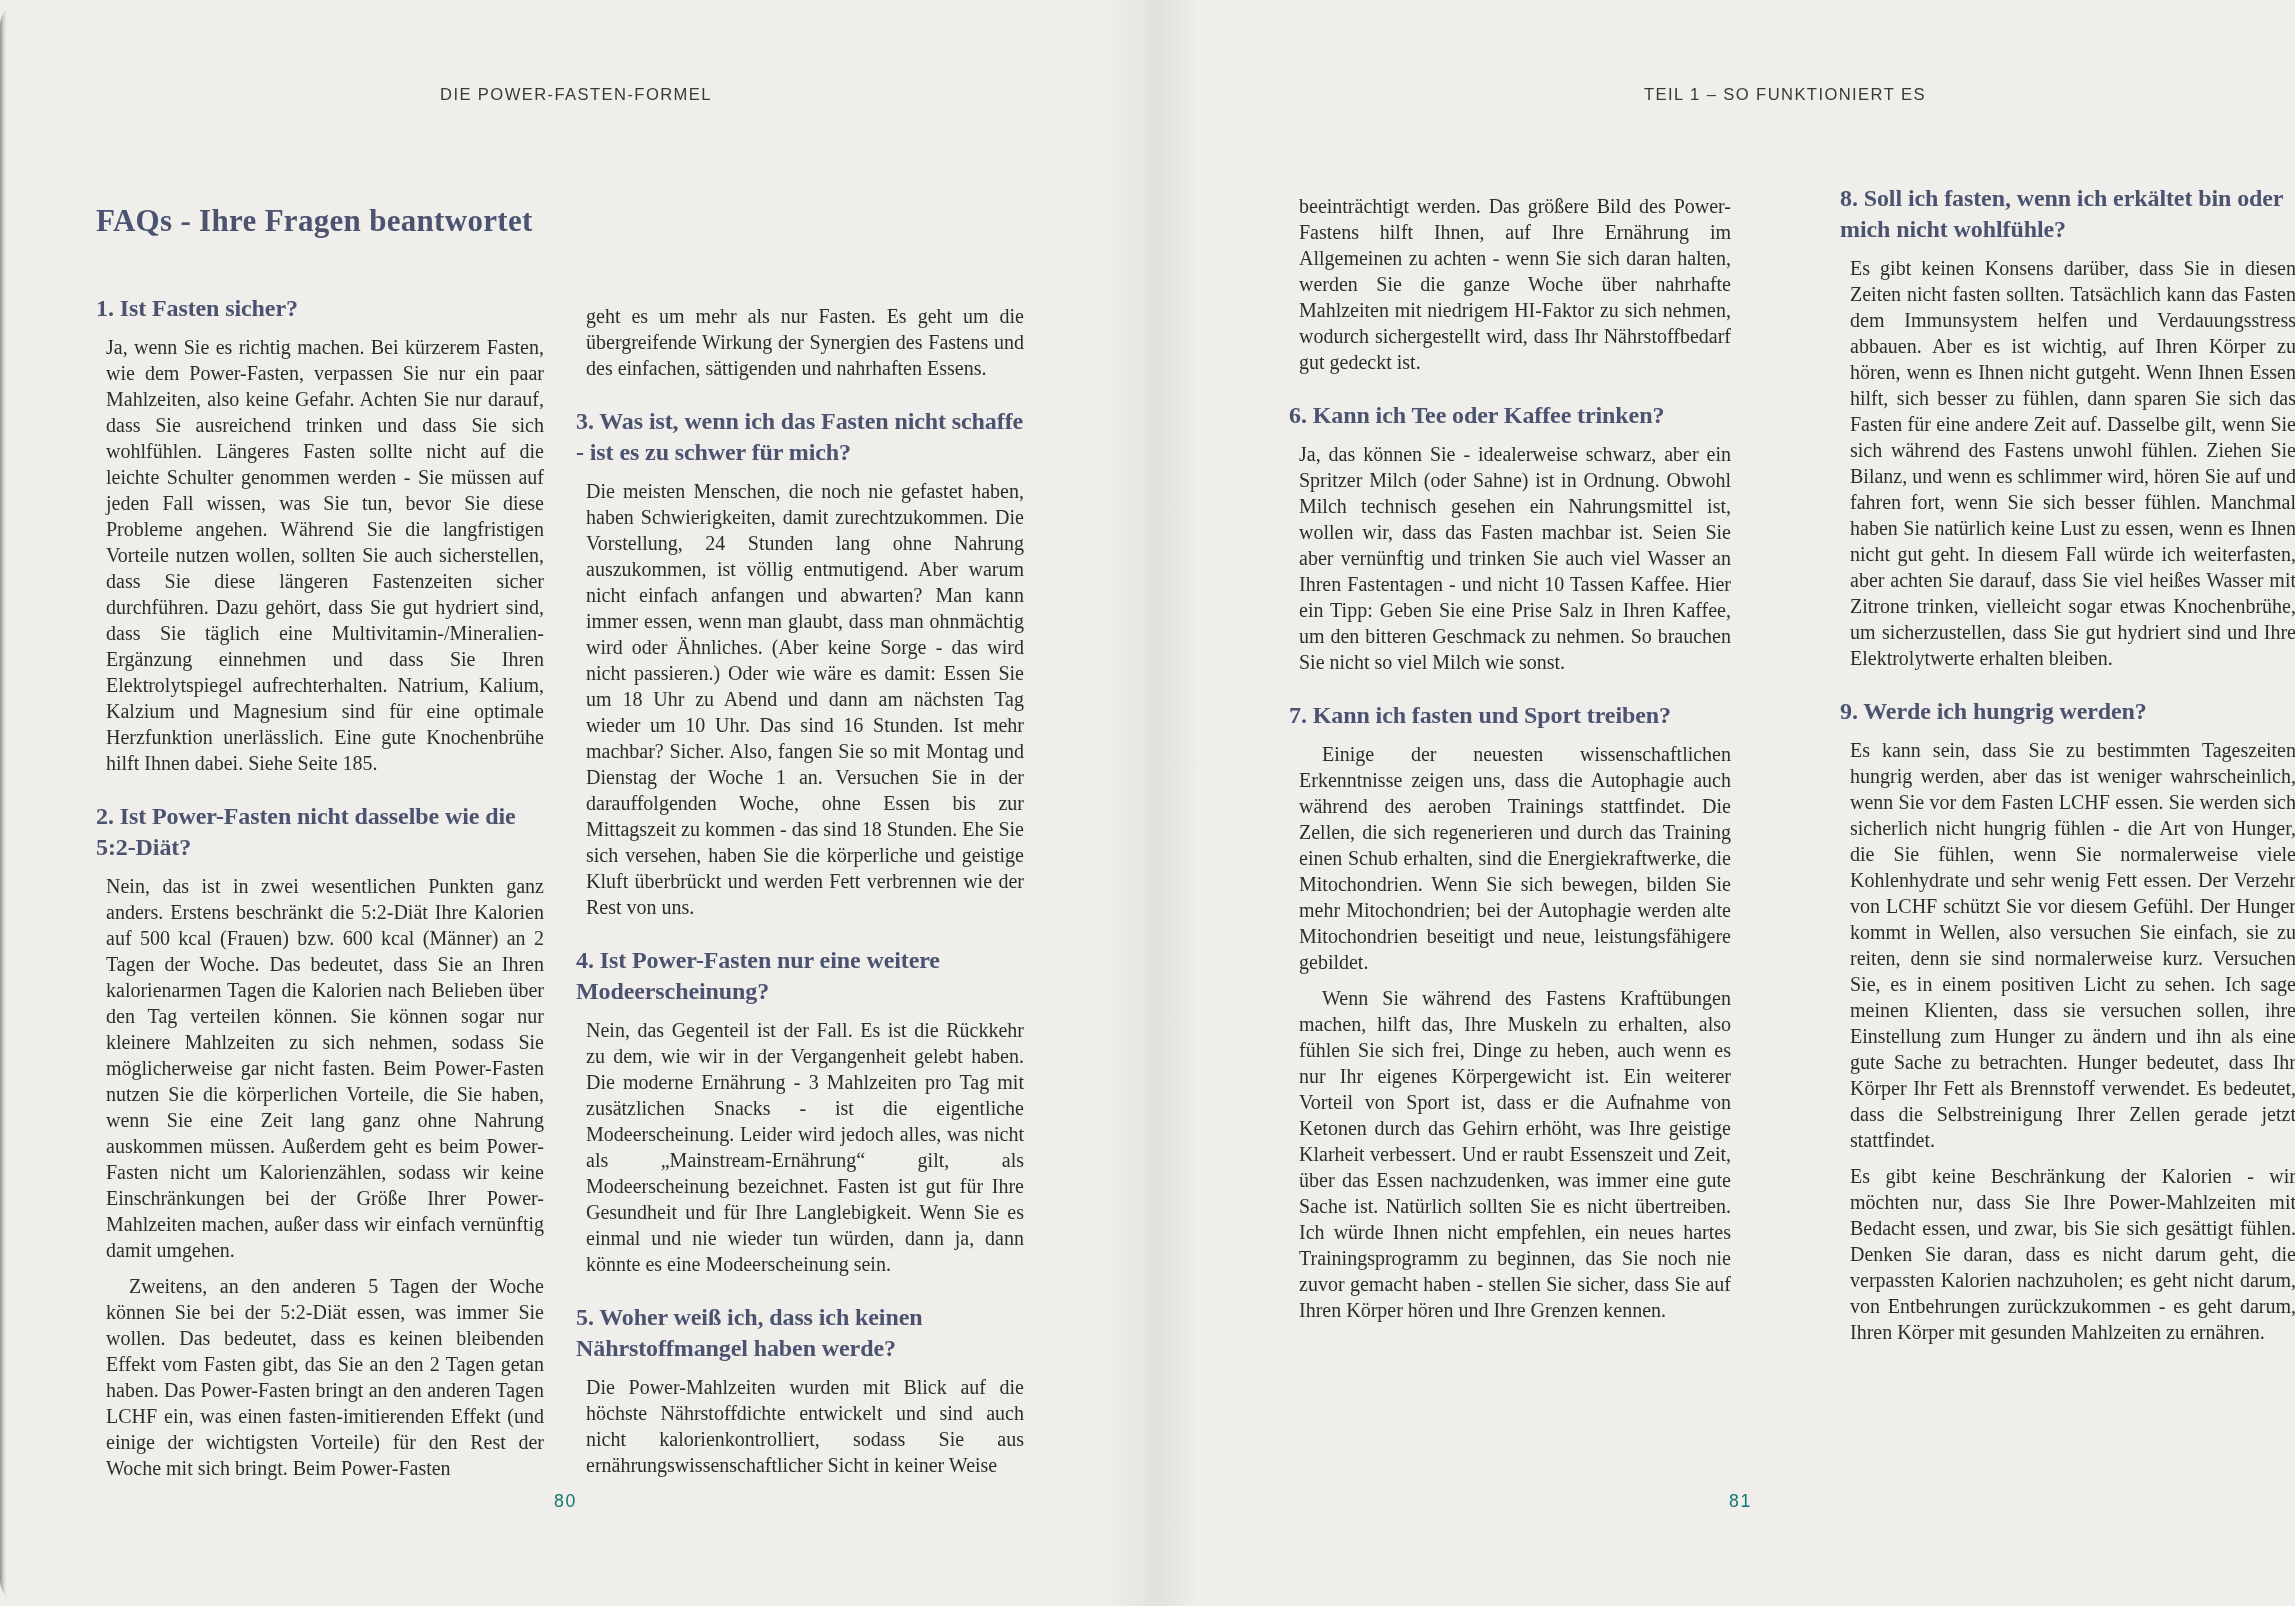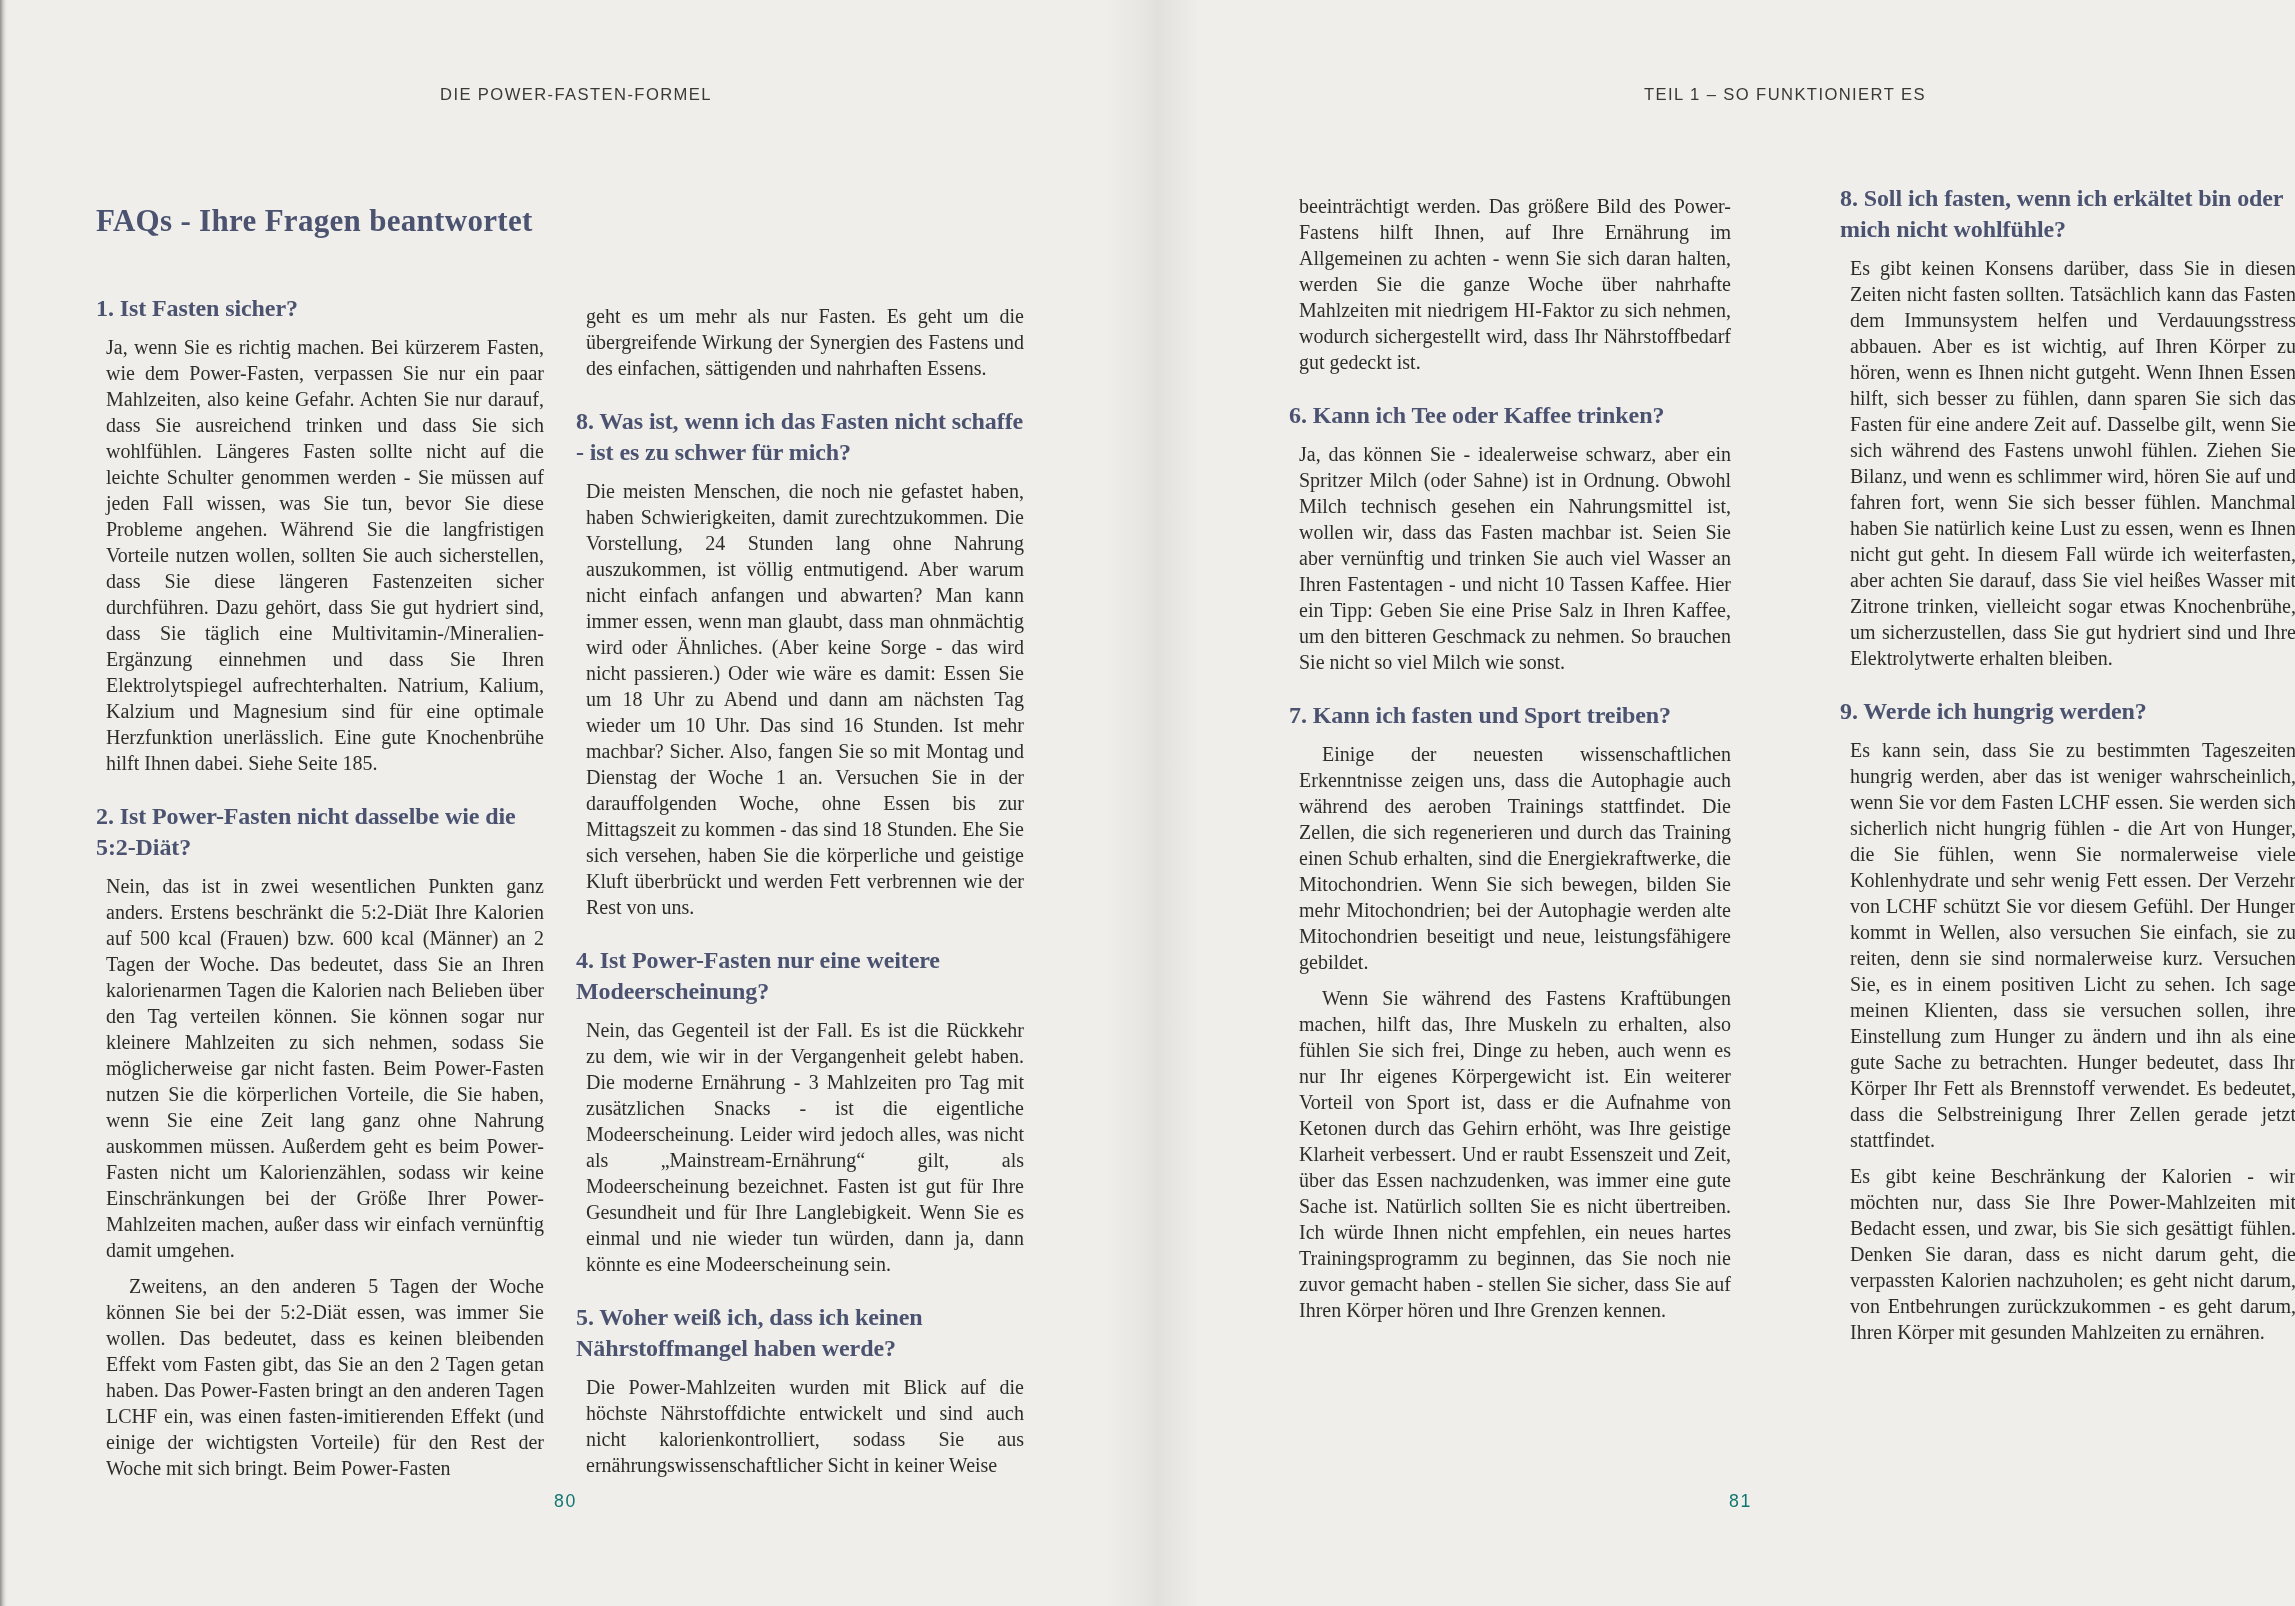--- a/index.html
+++ b/index.html
@@ -5,21 +5,21 @@
   html, body {
     margin: 0; padding: 0;
     width: 2295px; height: 1607px;
     overflow: hidden;
   }
   body {
     background: var(--bg, #efeeea);
     font-family: "Liberation Serif", serif;
     color: var(--body-color, #2f2d2a);
   }
-  .spread { position: absolute; inset: 0; overflow: hidden; }
+  .spread { position: absolute; inset: 0; overflow: hidden; border-radius: 26px; }
 
   .edge-shadow {
     position: absolute; left: 0; top: 0; width: 6.9px; height: 100%;
     background: linear-gradient(to right, rgba(55,52,48,0.50), rgba(55,52,48,0.12) 55%, rgba(55,52,48,0) 100%);
   }
   .gutter-shadow {
     position: absolute; left: 1103px; top: 0; width: 97px; height: 100%;
     background: linear-gradient(to right, rgba(0,0,0,0) 0%, rgba(0,0,0,0.035) 42%, rgba(0,0,0,0.06) 55%, rgba(0,0,0,0) 100%);
   }
 
@@ -84,21 +84,21 @@
   <section class="col col-l1">
     <h2 class="q">1. Ist Fasten sicher?</h2>
     <p class="body">Ja, wenn Sie es richtig machen. Bei kürzerem Fasten, wie dem Power-Fasten, verpassen Sie nur ein paar Mahlzeiten, also keine Gefahr. Achten Sie nur darauf, dass Sie ausreichend trinken und dass Sie sich wohlfühlen. Längeres Fasten sollte nicht auf die leichte Schulter genommen werden - Sie müssen auf jeden Fall wissen, was Sie tun, bevor Sie diese Probleme angehen. Während Sie die langfristigen Vorteile nutzen wollen, sollten Sie auch sicherstellen, dass Sie diese längeren Fastenzeiten sicher durchführen. Dazu gehört, dass Sie gut hydriert sind, dass Sie täglich eine Multivitamin-/Mineralien-Ergänzung einnehmen und dass Sie Ihren Elektrolytspiegel aufrechterhalten. Natrium, Kalium, Kalzium und Magnesium sind für eine optimale Herzfunktion unerlässlich. Eine gute Knochenbrühe hilft Ihnen dabei. Siehe Seite 185.</p>
     <h2 class="q">2. Ist Power-Fasten nicht dasselbe wie die 5:2-Diät?</h2>
     <p class="body">Nein, das ist in zwei wesentlichen Punkten ganz anders. Erstens beschränkt die 5:2-Diät Ihre Kalorien auf 500 kcal (Frauen) bzw. 600 kcal (Männer) an 2 Tagen der Woche. Das bedeutet, dass Sie an Ihren kalorienarmen Tagen die Kalorien nach Belieben über den Tag verteilen können. Sie können sogar nur kleinere Mahlzeiten zu sich nehmen, sodass Sie möglicherweise gar nicht fasten. Beim Power-Fasten nutzen Sie die körperlichen Vorteile, die Sie haben, wenn Sie eine Zeit lang ganz ohne Nahrung auskommen müssen. Außerdem geht es beim Power-Fasten nicht um Kalorienzählen, sodass wir keine Einschränkungen bei der Größe Ihrer Power-Mahlzeiten machen, außer dass wir einfach vernünftig damit umgehen.</p>
     <p class="body indent">Zweitens, an den anderen 5 Tagen der Woche können Sie bei der 5:2-Diät essen, was immer Sie wollen. Das bedeutet, dass es keinen bleibenden Effekt vom Fasten gibt, das Sie an den 2 Tagen getan haben. Das Power-Fasten bringt an den anderen Tagen LCHF ein, was einen fasten-imitierenden Effekt (und einige der wichtigsten Vorteile) für den Rest der Woche mit sich bringt. Beim Power-Fasten</p>
   </section>
 
   <section class="col col-l2">
     <p class="body">geht es um mehr als nur Fasten. Es geht um die übergreifende Wirkung der Synergien des Fastens und des einfachen, sättigenden und nahrhaften Essens.</p>
-    <h2 class="q">8. Was ist, wenn ich das Fasten nicht schaffe - ist es zu schwer für mich?</h2>
+    <h2 class="q">3. Was ist, wenn ich das Fasten nicht schaffe - ist es zu schwer für mich?</h2>
     <p class="body">Die meisten Menschen, die noch nie gefastet haben, haben Schwierigkeiten, damit zurechtzukommen. Die Vorstellung, 24 Stunden lang ohne Nahrung auszukommen, ist völlig entmutigend. Aber warum nicht einfach anfangen und abwarten? Man kann immer essen, wenn man glaubt, dass man ohnmächtig wird oder Ähnliches. (Aber keine Sorge - das wird nicht passieren.) Oder wie wäre es damit: Essen Sie um 18 Uhr zu Abend und dann am nächsten Tag wieder um 10 Uhr. Das sind 16 Stunden. Ist mehr machbar? Sicher. Also, fangen Sie so mit Montag und Dienstag der Woche 1 an. Versuchen Sie in der darauffolgenden Woche, ohne Essen bis zur Mittagszeit zu kommen - das sind 18 Stunden. Ehe Sie sich versehen, haben Sie die körperliche und geistige Kluft überbrückt und werden Fett verbrennen wie der Rest von uns.</p>
     <h2 class="q">4. Ist Power-Fasten nur eine weitere Modeerscheinung?</h2>
     <p class="body">Nein, das Gegenteil ist der Fall. Es ist die Rückkehr zu dem, wie wir in der Vergangenheit gelebt haben. Die moderne Ernährung - 3 Mahlzeiten pro Tag mit zusätzlichen Snacks - ist die eigentliche Modeerscheinung. Leider wird jedoch alles, was nicht als „Mainstream-Ernährung“ gilt, als Modeerscheinung bezeichnet. Fasten ist gut für Ihre Gesundheit und für Ihre Langlebigkeit. Wenn Sie es einmal und nie wieder tun würden, dann ja, dann könnte es eine Modeerscheinung sein.</p>
     <h2 class="q">5. Woher weiß ich, dass ich keinen Nährstoffmangel haben werde?</h2>
     <p class="body">Die Power-Mahlzeiten wurden mit Blick auf die höchste Nährstoffdichte entwickelt und sind auch nicht kalorienkontrolliert, sodass Sie aus ernährungswissenschaftlicher Sicht in keiner Weise</p>
   </section>
 
   <section class="col col-r1">
     <p class="body">beeinträchtigt werden. Das größere Bild des Power-Fastens hilft Ihnen, auf Ihre Ernährung im Allgemeinen zu achten - wenn Sie sich daran halten, werden Sie die ganze Woche über nahrhafte Mahlzeiten mit niedrigem HI-Faktor zu sich nehmen, wodurch sichergestellt wird, dass Ihr Nährstoffbedarf gut gedeckt ist.</p>
     <h2 class="q">6. Kann ich Tee oder Kaffee trinken?</h2>

